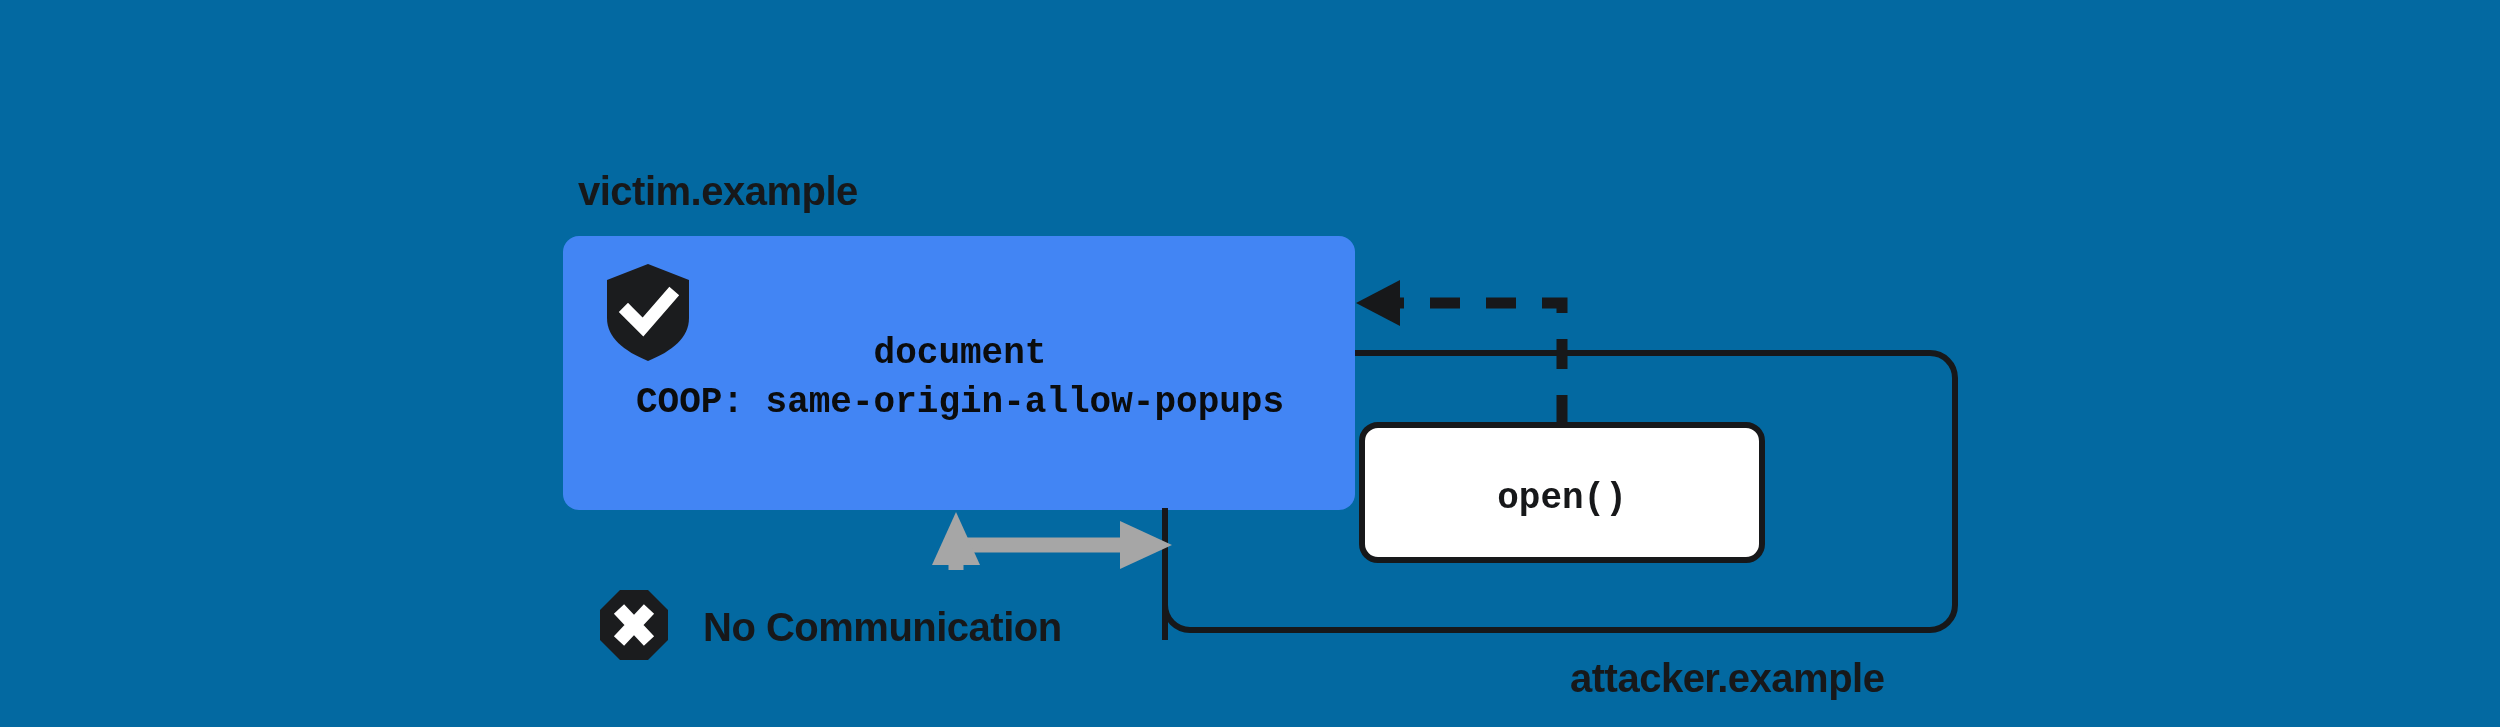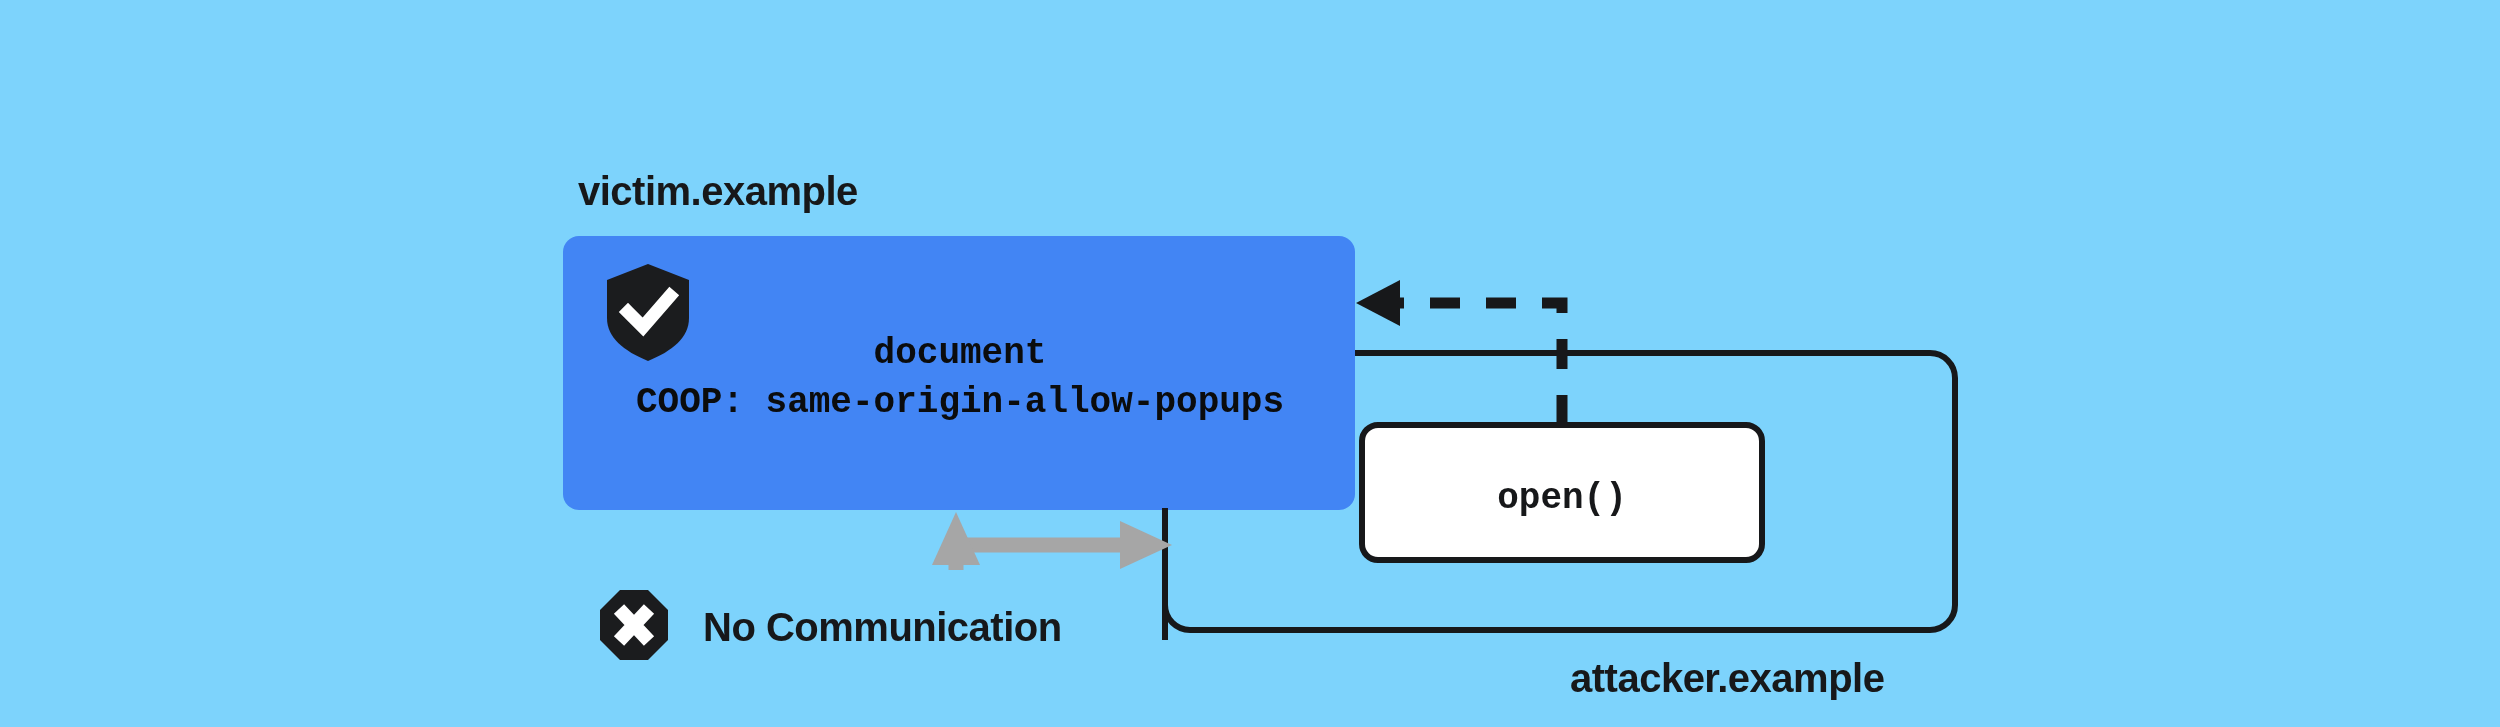--- a/index.html
+++ b/index.html
@@ -10,21 +10,21 @@
   body {
     width: 2500px;
     height: 727px;
     font-family: "Liberation Sans", sans-serif;
     overflow: hidden;
   }
   #diagram-root {
     position: relative;
     width: 2500px;
     height: 727px;
-    background: #7dd3fc;
+    background: #0369a1;
   }
   #diagram-svg {
     position: absolute;
     inset: 0;
     width: 2500px;
     height: 727px;
     display: block;
   }
   .label-sans {
     font-family: "Liberation Sans", sans-serif;

